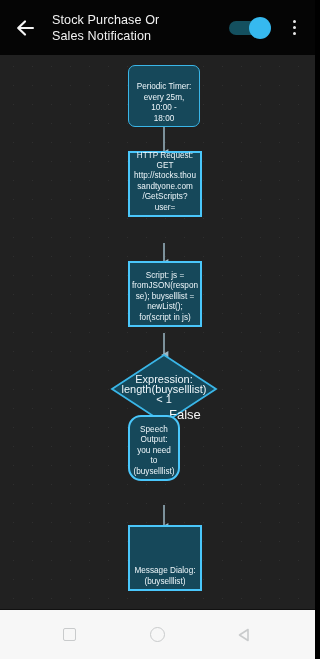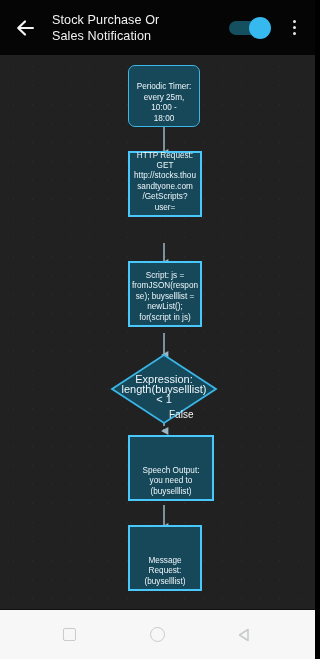--- a/index.html
+++ b/index.html
@@ -167,21 +167,21 @@
     color: #eef6fa;
     font-size: 11px;
     line-height: 10.2px;
     text-align: center;
     white-space: pre-line;
   }
 
   .edge-label {
     position: absolute;
     color: #f4f4f4;
-    font-size: 10px;
+    font-size: 13px;
     line-height: 10px;
   }
 
   
   .navbar {
     height: 50px;
     flex: 0 0 50px;
     background: #f7f7f7;
     border-top: 1px solid #111;
     display: flex;
@@ -286,28 +286,28 @@
         <svg class="shape" viewBox="0 0 108 72" preserveAspectRatio="none">
           <polygon points="54,2 106,36 54,70 2,36" fill="#16485a" stroke="#3ab6e8" stroke-width="1.8"></polygon>
         </svg>
         <div class="dlabel">Expression:
 length(buyselllist)
 &lt; 1</div>
       </div>
 
       <div class="edge-label" style="left:169px; top:355px;">False</div>
 
-      <div class="node selected" style="left:128px; top:380px; width:86px; height:66px;">
+      <div class="node selected" style="left:128px; top:360px; width:52px; height:66px;border-radius:13px;">
         <span>Speech Output:
 you need to
 (buyselllist)</span>
       </div>
 
       <div class="node selected" style="left:128px; top:470px; width:74px; height:66px;">
-        <span>Message Request:
+        <span>Message Dialog:
 (buyselllist)</span>
       </div>
 
     </div>
   </div>
 
   <div class="navbar">
     <div class="navbtn">
       <div class="nav-square"></div>
     </div>

